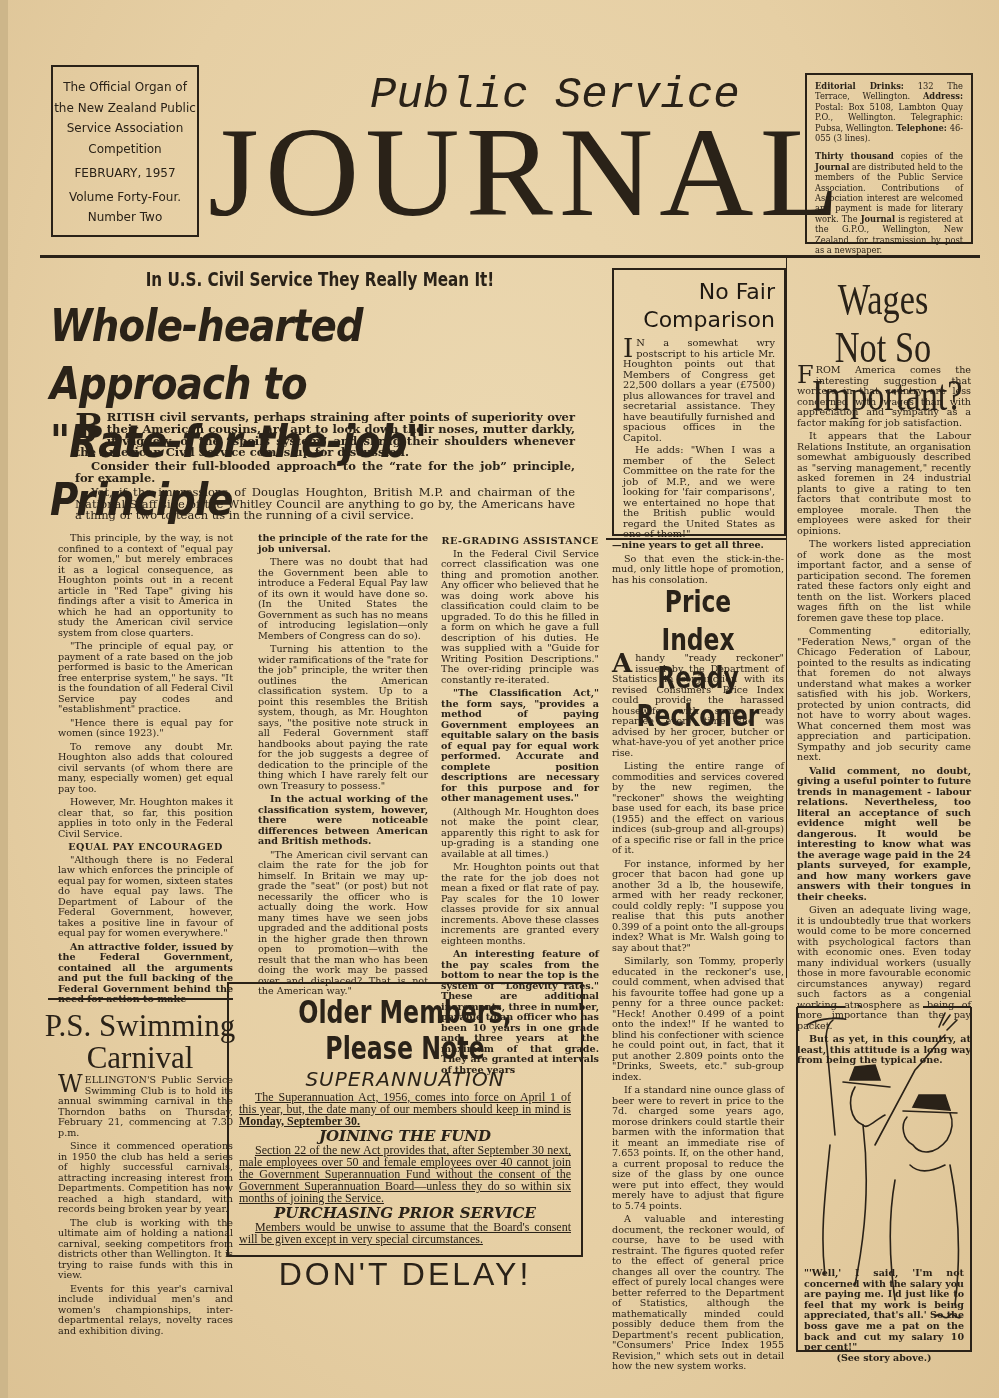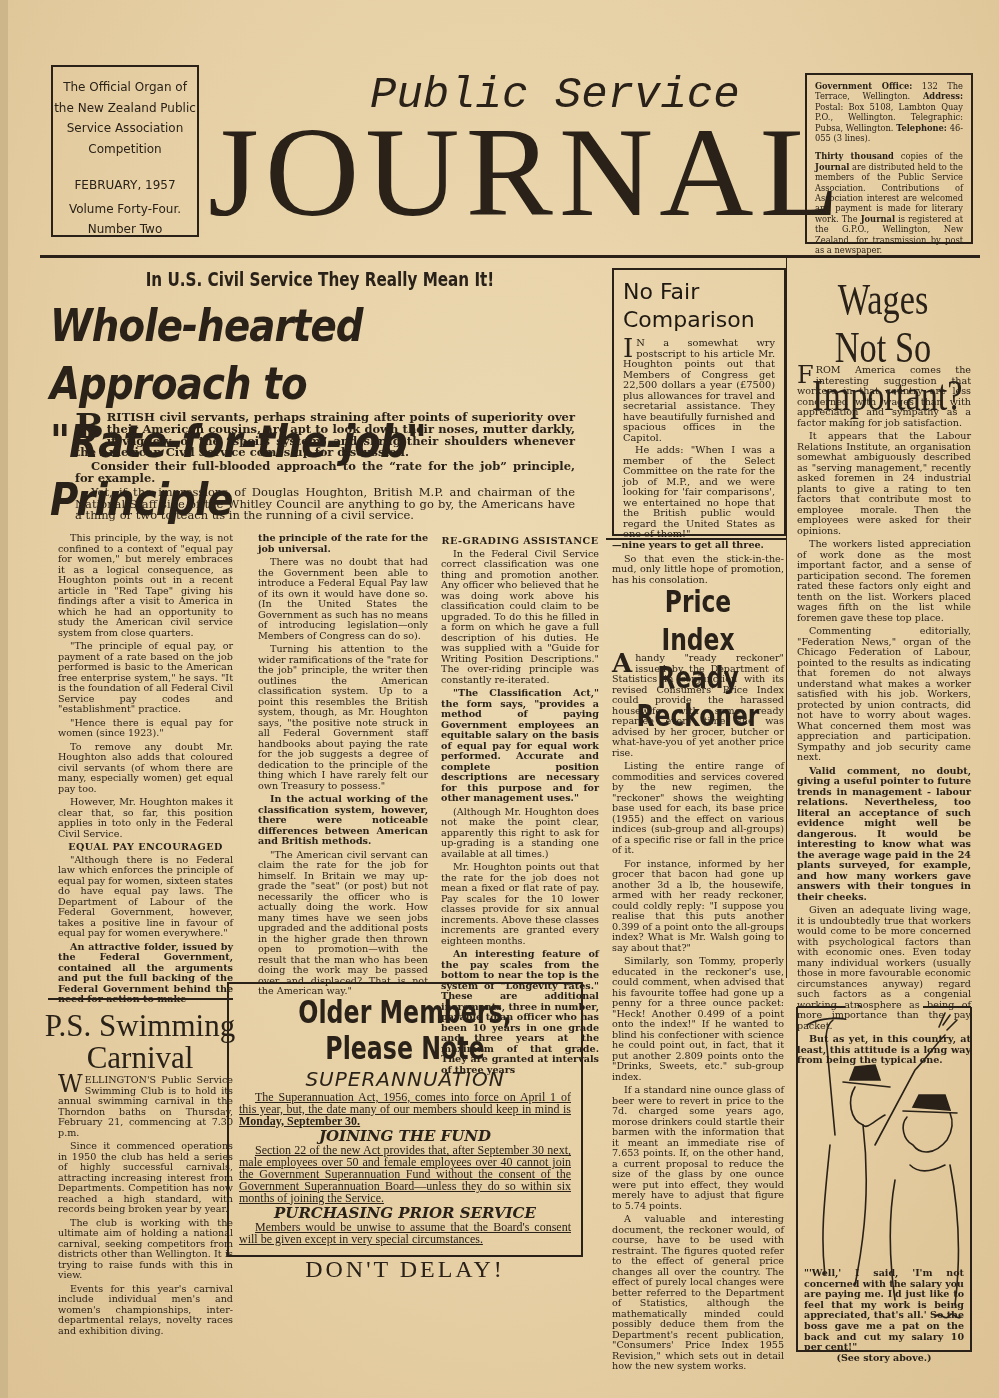--- a/index.html
+++ b/index.html
@@ -14,21 +14,21 @@
     position: absolute; left: 0; top: 0; width: 999px; height: 1398px;
     background: radial-gradient(ellipse at 50% 40%, #ecd9b2 0%, #e6cfa4 60%, #dcc294 100%);
   }
   .edge-left { position: absolute; left: 0; top: 0; width: 8px; height: 1398px; background: #cdb68a; }
   .abs { position: absolute; }
   .box { border: 2px solid #2a2218; box-sizing: border-box; }
 
   
   .org-box { left: 51px; top: 65px; width: 148px; height: 172px; text-align: center;
     font-family: "DejaVu Sans", sans-serif; font-size: 12px; line-height: 20.5px; padding-top: 10px; }
-  .org-box .date { margin-top: 16px; }
+  .org-box .date { margin-top: 4px; }
   .org-box .vol { margin-top: 3px; }
   .pub-title { left: 370px; top: 70px; font-family: Liberation Mono, monospace; font-style: italic; font-size: 44px; letter-spacing: 0px; }
   .journal-title { left: 208px; top: 108px; font-family: "Liberation Serif", serif; font-size: 128px; letter-spacing: 6px; line-height: 128px; transform: scaleX(1.02); transform-origin: left; }
   .ed-box { left: 805px; top: 73px; width: 168px; height: 171px; padding: 6px 8px; font-size: 8.3px; line-height: 10.4px; text-align: justify; }
   .ed-box p { margin: 0 0 8px 0; }
   b { font-weight: bold; }
 
   .rule { position: absolute; background: #2a2218; }
 
   
@@ -42,21 +42,21 @@
   .col { font-size: 9.6px; line-height: 10.5px; text-align: justify; }
   .col p { margin: 0 0 3px 0; text-indent: 12px; }
   .col p.noind { text-indent: 0; }
   .col .subhead { text-align: center; font-weight: bold; letter-spacing: 0.5px; text-indent: 0; margin: 3px 0 2px 0; }
   .c1 { left: 58px; top: 533px; width: 175px; }
   .c2 { left: 258px; top: 533px; width: 170px; }
   .c3 { left: 441px; top: 533px; width: 158px; }
 
   
   .nofair { left: 612px; top: 268px; width: 174px; height: 268px; padding: 6px 9px; font-size: 9.8px; line-height: 10.5px; text-align: justify; }
-  .nofair h2 { margin: 2px 0 4px 0; font-family: "DejaVu Sans", sans-serif; font-size: 22px; line-height: 28px; text-align: left; font-weight: normal; color: #1f1912; }
+  .nofair h2 { margin: 2px 0 4px 0; font-family: "DejaVu Sans", sans-serif; font-size: 22px; line-height: 28px; text-align: right; font-weight: normal; color: #1f1912; }
   .nofair p { margin: 0 0 2px 0; }
   .nofair .drop { float: left; font-size: 26px; line-height: 20px; margin-right: 3px; }
 
   .c4a { left: 612px; top: 540px; width: 172px; }
   .price-h { left: 608px; top: 583px; width: 180px; text-align: center; font-family: "DejaVu Sans", sans-serif; font-weight: bold; font-size: 30px; line-height: 38px; transform: scaleX(0.78); }
   .c4b { left: 612px; top: 653px; width: 172px; }
   .c4b .drop { float: left; font-size: 26px; line-height: 20px; margin-right: 3px; font-weight: bold; }
 
   
   .wages-h { left: 792px; top: 276px; width: 182px; text-align: center; font-family: "Liberation Serif", serif; font-size: 44px; line-height: 48px; transform: scaleX(0.78); }
@@ -71,42 +71,42 @@
   .swim-h { left: 40px; top: 1010px; width: 200px; text-align: center; font-family: "Liberation Serif", serif; font-size: 31px; line-height: 32px; }
   .c6 { left: 58px; top: 1075px; width: 175px; }
   .c6 .drop { float: left; font-size: 24px; line-height: 18px; margin-right: 2px; }
 
   
   .super { left: 227px; top: 982px; width: 356px; height: 275px; }
   .super .title { text-align: center; font-family: "DejaVu Sans", sans-serif; font-weight: bold; font-size: 32px; line-height: 36px; margin-top: 10px; transform: scaleX(0.74); }
   .super .subtitle { text-align: center; font-family: "DejaVu Sans", sans-serif; font-style: italic; font-size: 20px; line-height: 26px; letter-spacing: 1px; }
   .super .sub2 { text-align: center; font-family: "DejaVu Serif", serif; font-style: italic; font-weight: bold; font-size: 15px; line-height: 18px; }
   .super p { margin: 0 10px; font-family: "Liberation Serif", serif; font-size: 12px; line-height: 11.8px; text-align: justify; text-decoration: underline; }
-  .super .delay { text-align: center; font-family: Liberation Serif, serif; font-size: 24px; letter-spacing: 3px; margin-top: 10px; }
+  .super .delay { text-align: center; font-family: Liberation Sans, sans-serif; font-size: 32px; letter-spacing: 3px; margin-top: 10px; }
 </style>
 </head>
 <body>
 
 <div class="page">
   <div class="edge-left"></div>
 
   <div class="abs box org-box">
     <div>The Official Organ of</div>
     <div>the New Zealand Public</div>
     <div>Service Association</div>
     <div>Competition</div>
     <div class="date">FEBRUARY, 1957</div>
     <div class="vol">Volume Forty-Four.</div>
     <div>Number Two</div>
   </div>
   <div class="abs pub-title">Public Service</div>
   <div class="abs journal-title">JOURNAL</div>
 
   <div class="abs box ed-box">
-    <p><b>Government Office:</b><span> 132 The Terrace, Wellington. </span><b>Address:</b><span> Postal: Box 5108, Lambton Quay P.O., Wellington. Telegraphic: Pubsa, Wellington. </span><b>Telephone:</b><span> 46-055 (3 lines).</span></p>
+    <p><b>Editorial Drinks:</b><span> 132 The Terrace, Wellington. </span><b>Address:</b><span> Postal: Box 5108, Lambton Quay P.O., Wellington. Telegraphic: Pubsa, Wellington. </span><b>Telephone:</b><span> 46-055 (3 lines).</span></p>
     <p><b>Thirty thousand</b><span> copies of the </span><b>Journal</b><span> are distributed held to the members of the Public Service Association. Contributions of Association interest are welcomed and payment is made for literary work. The </span><b>Journal</b><span> is registered at the G.P.O., Wellington, New Zealand, for transmission by post as a newspaper.</span></p>
   </div>
 
   <div class="rule" style="left:40px; top:255px; width:940px; height:3px;"></div>
   <div class="rule" style="left:786px; top:258px; width:1px; height:720px;"></div>
 
   <div class="abs kicker">In U.S. Civil Service They Really Mean It!</div>
   <div class="abs headline">
     <div>Whole-hearted Approach to</div>
     <div>"Rate-for-the-job" Principle</div>

